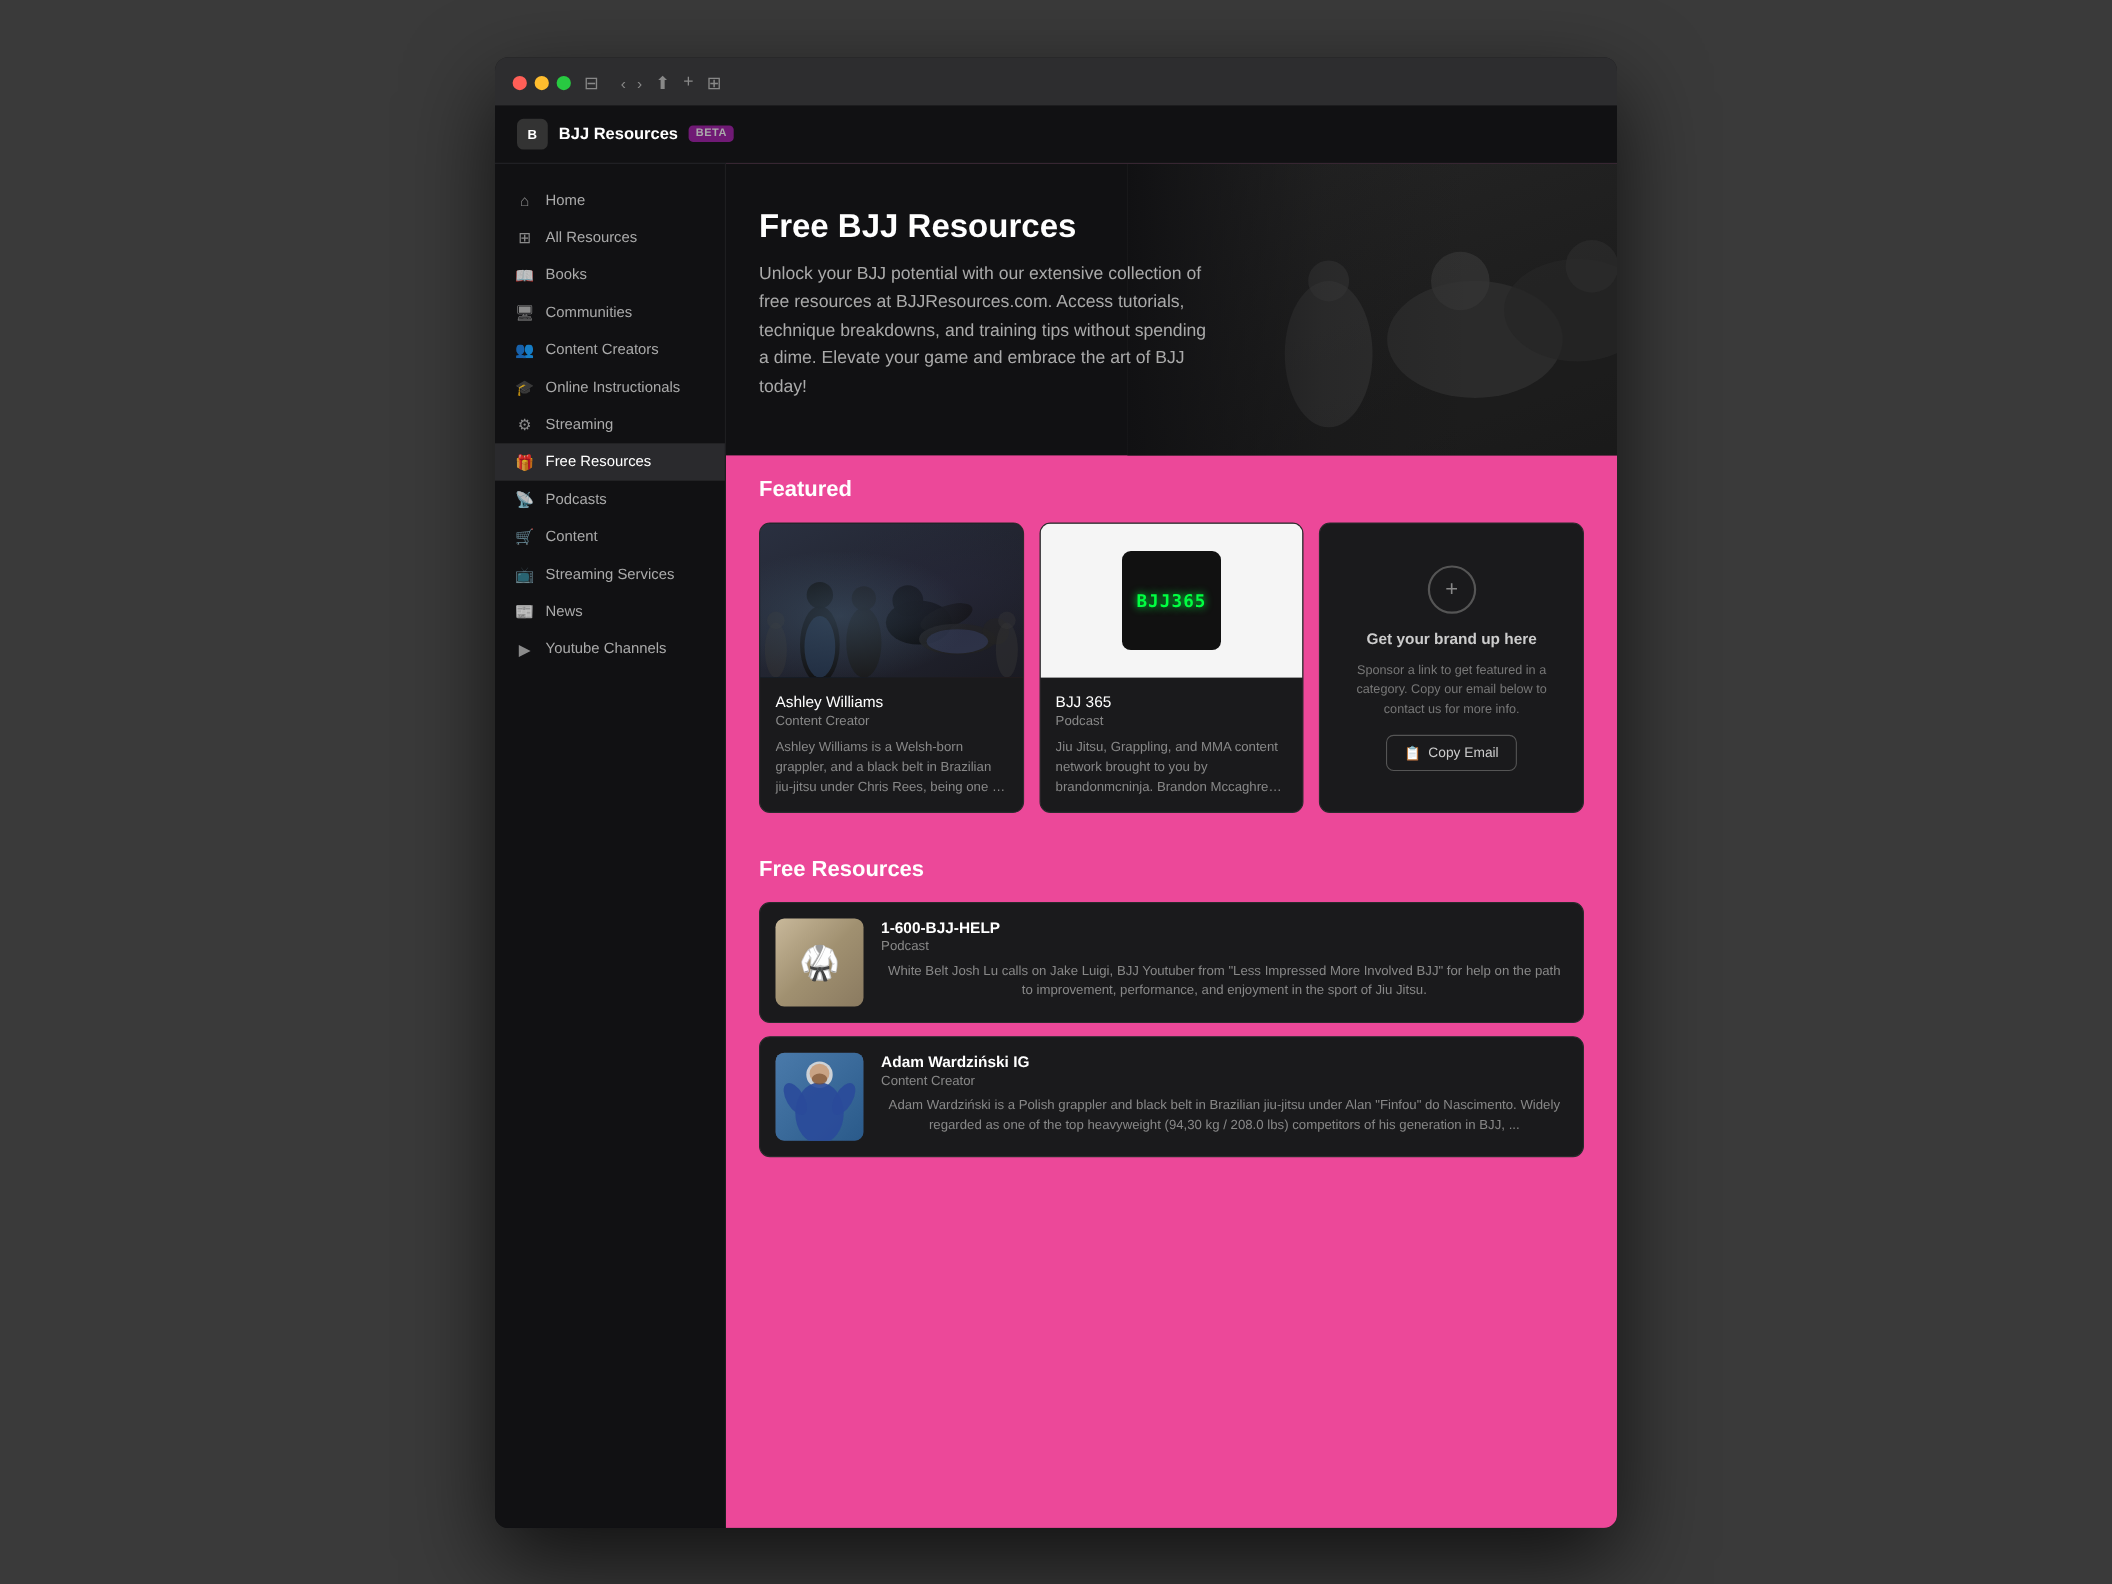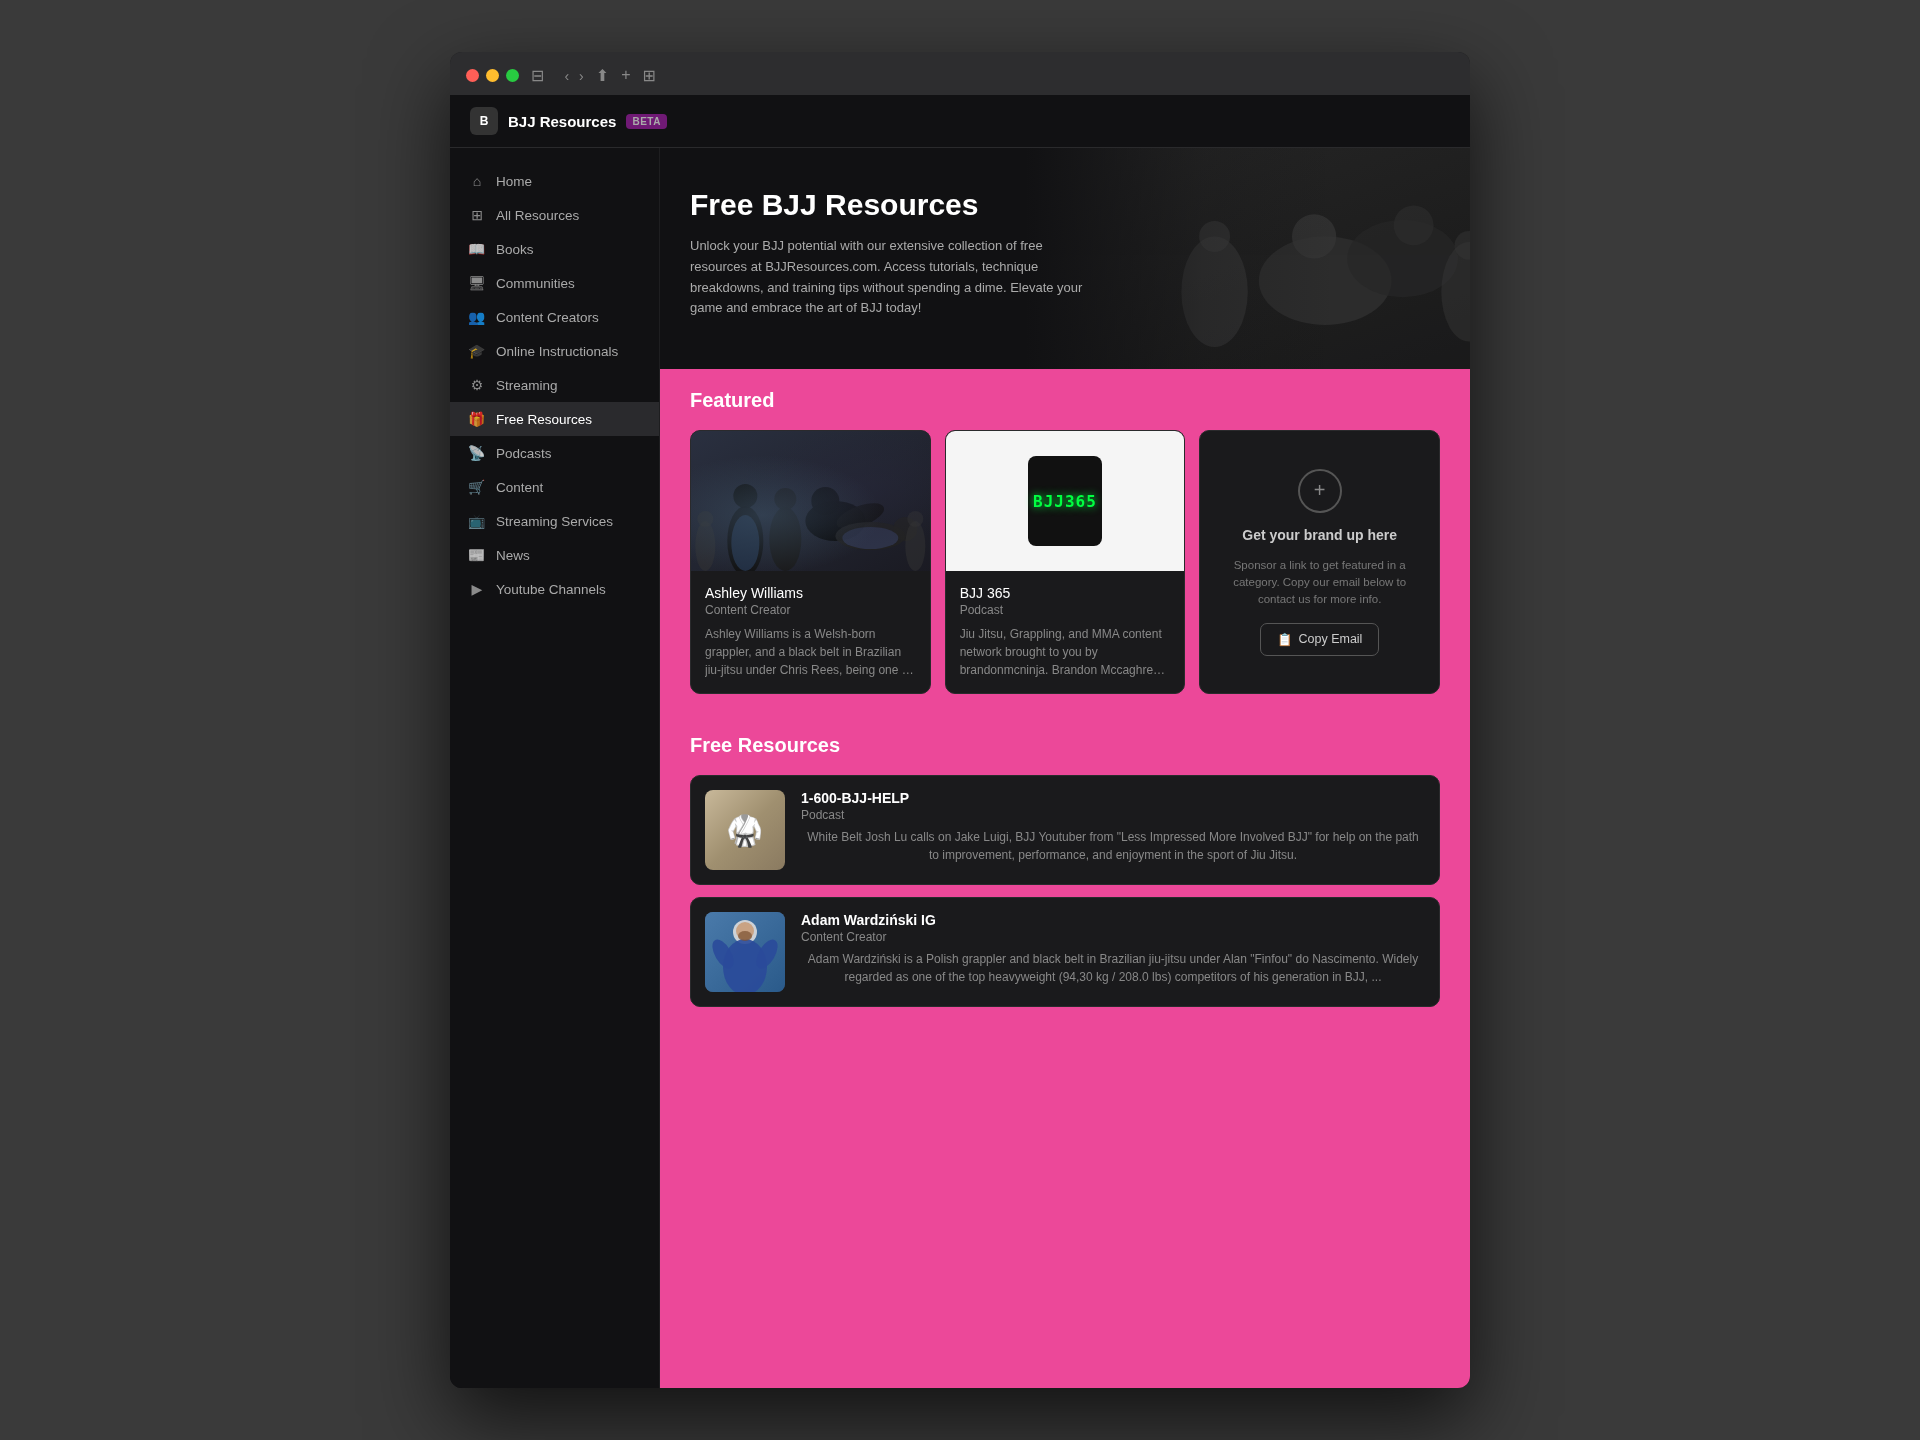--- a/index.html
+++ b/index.html
@@ -195,21 +195,21 @@
       max-width: 55%;
     }
     .hero-title {
       color: white;
       font-size: 30px;
       font-weight: 700;
       margin-bottom: 14px;
     }
     .hero-desc {
       color: #aaa;
-      font-size: 13px;
+      font-size: 16px;
       line-height: 1.6;
     }
 
     
     .section {
       padding: 20px 30px;
     }
     .section-title {
       color: white;
       font-size: 20px;
@@ -255,21 +255,21 @@
 
     
     .card-img-bjj365 {
       height: 140px;
       background: #f5f5f5;
       display: flex;
       align-items: center;
       justify-content: center;
     }
     .bjj365-logo {
-      width: 74px;
+      width: 90px;
       height: 90px;
       background: #111;
       border-radius: 8px;
       display: flex;
       align-items: center;
       justify-content: center;
       font-family: monospace;
       font-weight: bold;
       font-size: 16px;
       color: #00ff41;

